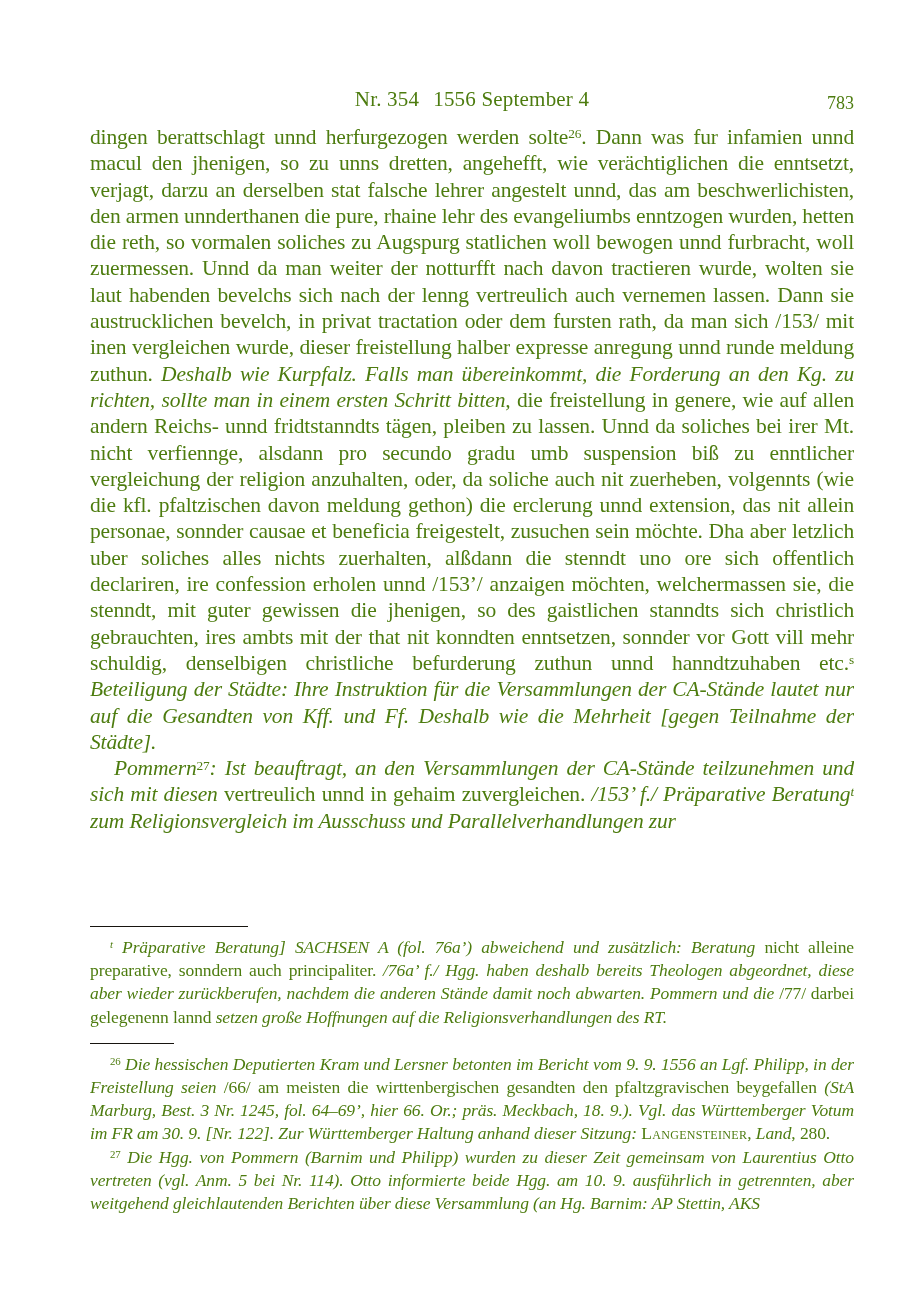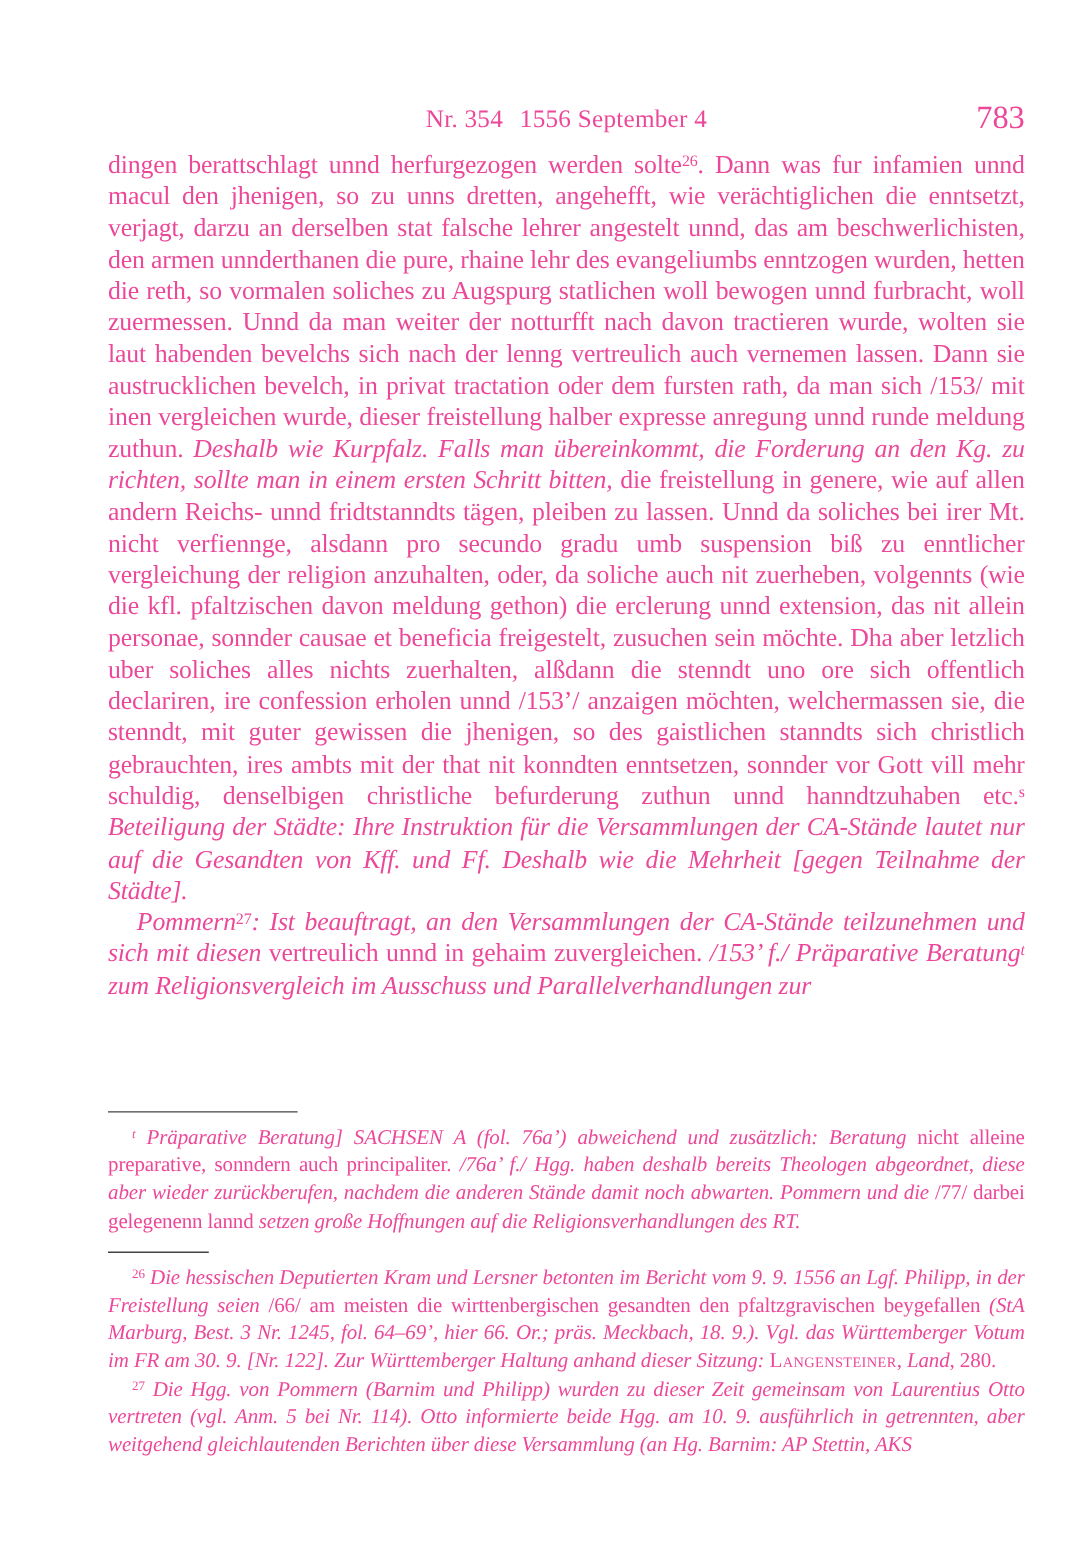--- a/index.html
+++ b/index.html
@@ -1,30 +1,30 @@
 <!DOCTYPE html>
 <html><head>
 <meta charset="utf-8">
 <style>
   html,body { margin:0; padding:0; background:#e8e8e8; }
   .page {
     position:relative; width:900px; height:1300px; margin:0 auto;
-    background:#ffffff; color:#ec4899; overflow:hidden;
+    background:#ffffff; color:#4d7c0f; overflow:hidden;
     font-family:"Liberation Serif","DejaVu Serif",serif;
   }
   .running-header {
     position:absolute; top:80px; left:90px; width:764px; height:34px;
   }
   .rh-center {
     position:absolute; left:0; right:0; bottom:2px; text-align:center;
     font-size:21px; letter-spacing:0.2px;
   }
   .rh-number { margin-right:14px; }
   .rh-pagenum {
-    position:absolute; right:0; bottom:0; font-size:27px;
+    position:absolute; right:0; bottom:0; font-size:18px;
   }
   .body-zone {
     position:absolute; top:124px; left:90px; width:764px; height:790px;
     overflow:hidden; font-size:21.5px; line-height:26.3px;
     text-align:justify; letter-spacing:-0.15px;
   }
   .body-zone p { margin:0; }
   p.par-indent { text-indent:24px; }
   .footnote-zone {
     position:absolute; top:926px; left:90px; width:764px; height:374px;

